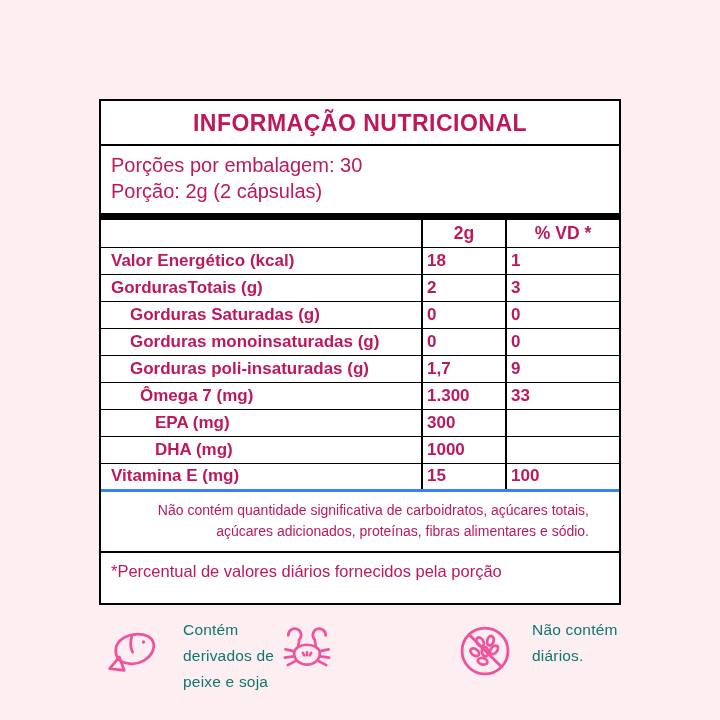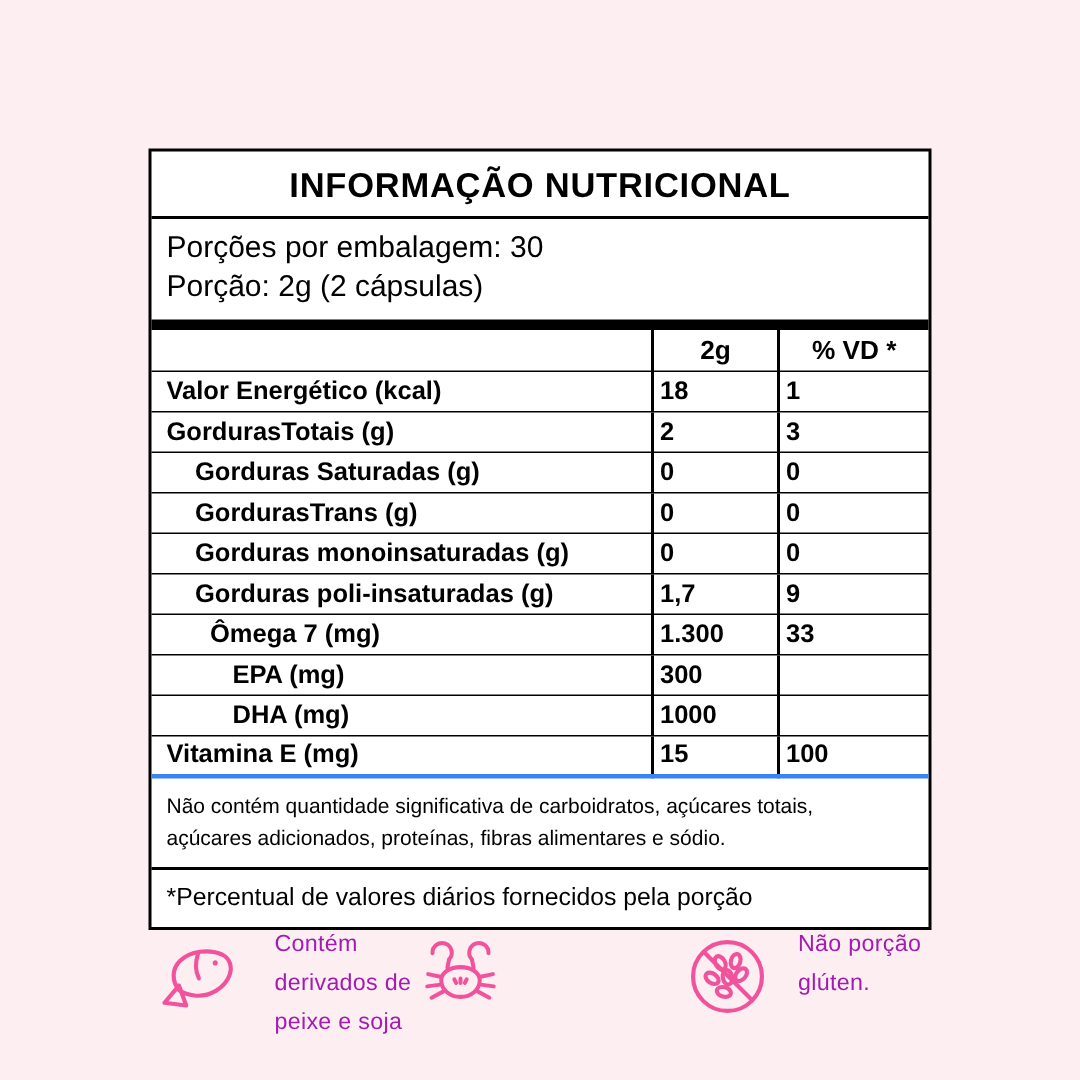--- a/index.html
+++ b/index.html
@@ -15,21 +15,21 @@
     overflow: hidden;
   }
 
   
   .label-box {
     position: absolute;
     left: 99px; top: 99px;
     width: 522px;
     background: #ffffff;
     border: 2px solid #000;
-    color: #000000;
+    color: #be185d;
   }
   .label-title {
     font-size: 23px;
     font-weight: bold;
     text-align: center;
     letter-spacing: 0.5px;
     padding: 9px 4px 7px 4px;
     border-bottom: 2px solid #000;
   }
   .portion-info {
@@ -51,35 +51,35 @@
     border-top: 1.5px solid #000;
     font-weight: bold;
     text-align: left;
   }
   table.nutri tr.head th { border-top: none; font-weight: bold; text-align: center; font-size: 17.5px; }
   td.amount, td.vd, th.amount, th.vd {
     border-left: 2px solid #000;
     text-align: center;
     width: 84px;
   }
-  td.vd, th.vd { width: 100px; }
+  td.vd, th.vd { width: 113px; }
   .ind-0 { padding-left: 10px !important; }
   .ind-1 { padding-left: 29px !important; }
   .ind-2 { padding-left: 39px !important; }
   .ind-3 { padding-left: 54px !important; margin-left: 32px; }
 
   .note-small {
     padding: 8px 10px 9px 10px;
     font-size: 14px;
     line-height: 21px;
     border-bottom: 2px solid #000;
   }
-  .note-small div { max-width: 478px; }
+  .note-small div { max-width: 478px; text-align: right; }
   .note-percent {
-    padding: 9px 10px 10px 10px;
+    padding: 9px 10px 22px 10px;
     font-size: 16.5px;
   }
 
   
   .allergen {
     position: absolute;
     top: 617px;
     display: flex;
     align-items: flex-start;
   }
@@ -91,21 +91,21 @@
     margin-top: 5px;
     flex: 0 0 auto;
   }
   .allergen .txt {
     margin-left: 22px;
     width: 112px;
     font-size: 15.5px;
     line-height: 26px;
     font-weight: 500;
     letter-spacing: 0.2px;
-    color: #a21caf;
+    color: #0f766e;
   }
   .allergen-3 .txt { margin-left: 18px; }
   svg { display: block; }
 </style>
 </head>
 <body>
 
 <div class="screen">
 
   <div class="label-box">
@@ -129,25 +129,20 @@
           <td class="amount">18</td>
           <td class="vd">1</td>
         </tr>
         <tr>
           <td class="ind-0">GordurasTotais (g)</td>
           <td class="amount">2</td>
           <td class="vd">3</td>
         </tr>
         <tr>
           <td class="ind-1">Gorduras Saturadas (g)</td>
-          <td class="amount">0</td>
-          <td class="vd">0</td>
-        </tr>
-        <tr>
-          <td class="ind-1">GordurasTrans (g)</td>
           <td class="amount">0</td>
           <td class="vd">0</td>
         </tr>
         <tr>
           <td class="ind-1">Gorduras monoinsaturadas (g)</td>
           <td class="amount">0</td>
           <td class="vd">0</td>
         </tr>
         <tr>
           <td class="ind-1">Gorduras poli-insaturadas (g)</td>
@@ -216,16 +211,16 @@
         <circle cx="24" cy="24" r="19"></circle>
         <line x1="11" y1="10.5" x2="37.5" y2="37"></line>
         <ellipse cx="20" cy="16.5" rx="2.6" ry="4" transform="rotate(-30 20 16.5)"></ellipse>
         <ellipse cx="28.5" cy="15.5" rx="2.6" ry="4" transform="rotate(15 28.5 15.5)"></ellipse>
         <ellipse cx="15.5" cy="25" rx="2.6" ry="4" transform="rotate(-55 15.5 25)"></ellipse>
         <ellipse cx="24" cy="24.5" rx="2.6" ry="4" transform="rotate(-10 24 24.5)"></ellipse>
         <ellipse cx="31.5" cy="23" rx="2.6" ry="4" transform="rotate(40 31.5 23)"></ellipse>
         <ellipse cx="22" cy="32.5" rx="2.6" ry="4" transform="rotate(-75 22 32.5)"></ellipse>
       </svg>
     </span>
-    <div class="txt">Não porção glúten.</div>
+    <div class="txt">Não contém diários.</div>
   </div>
 
 </div>
 
 </body></html>

